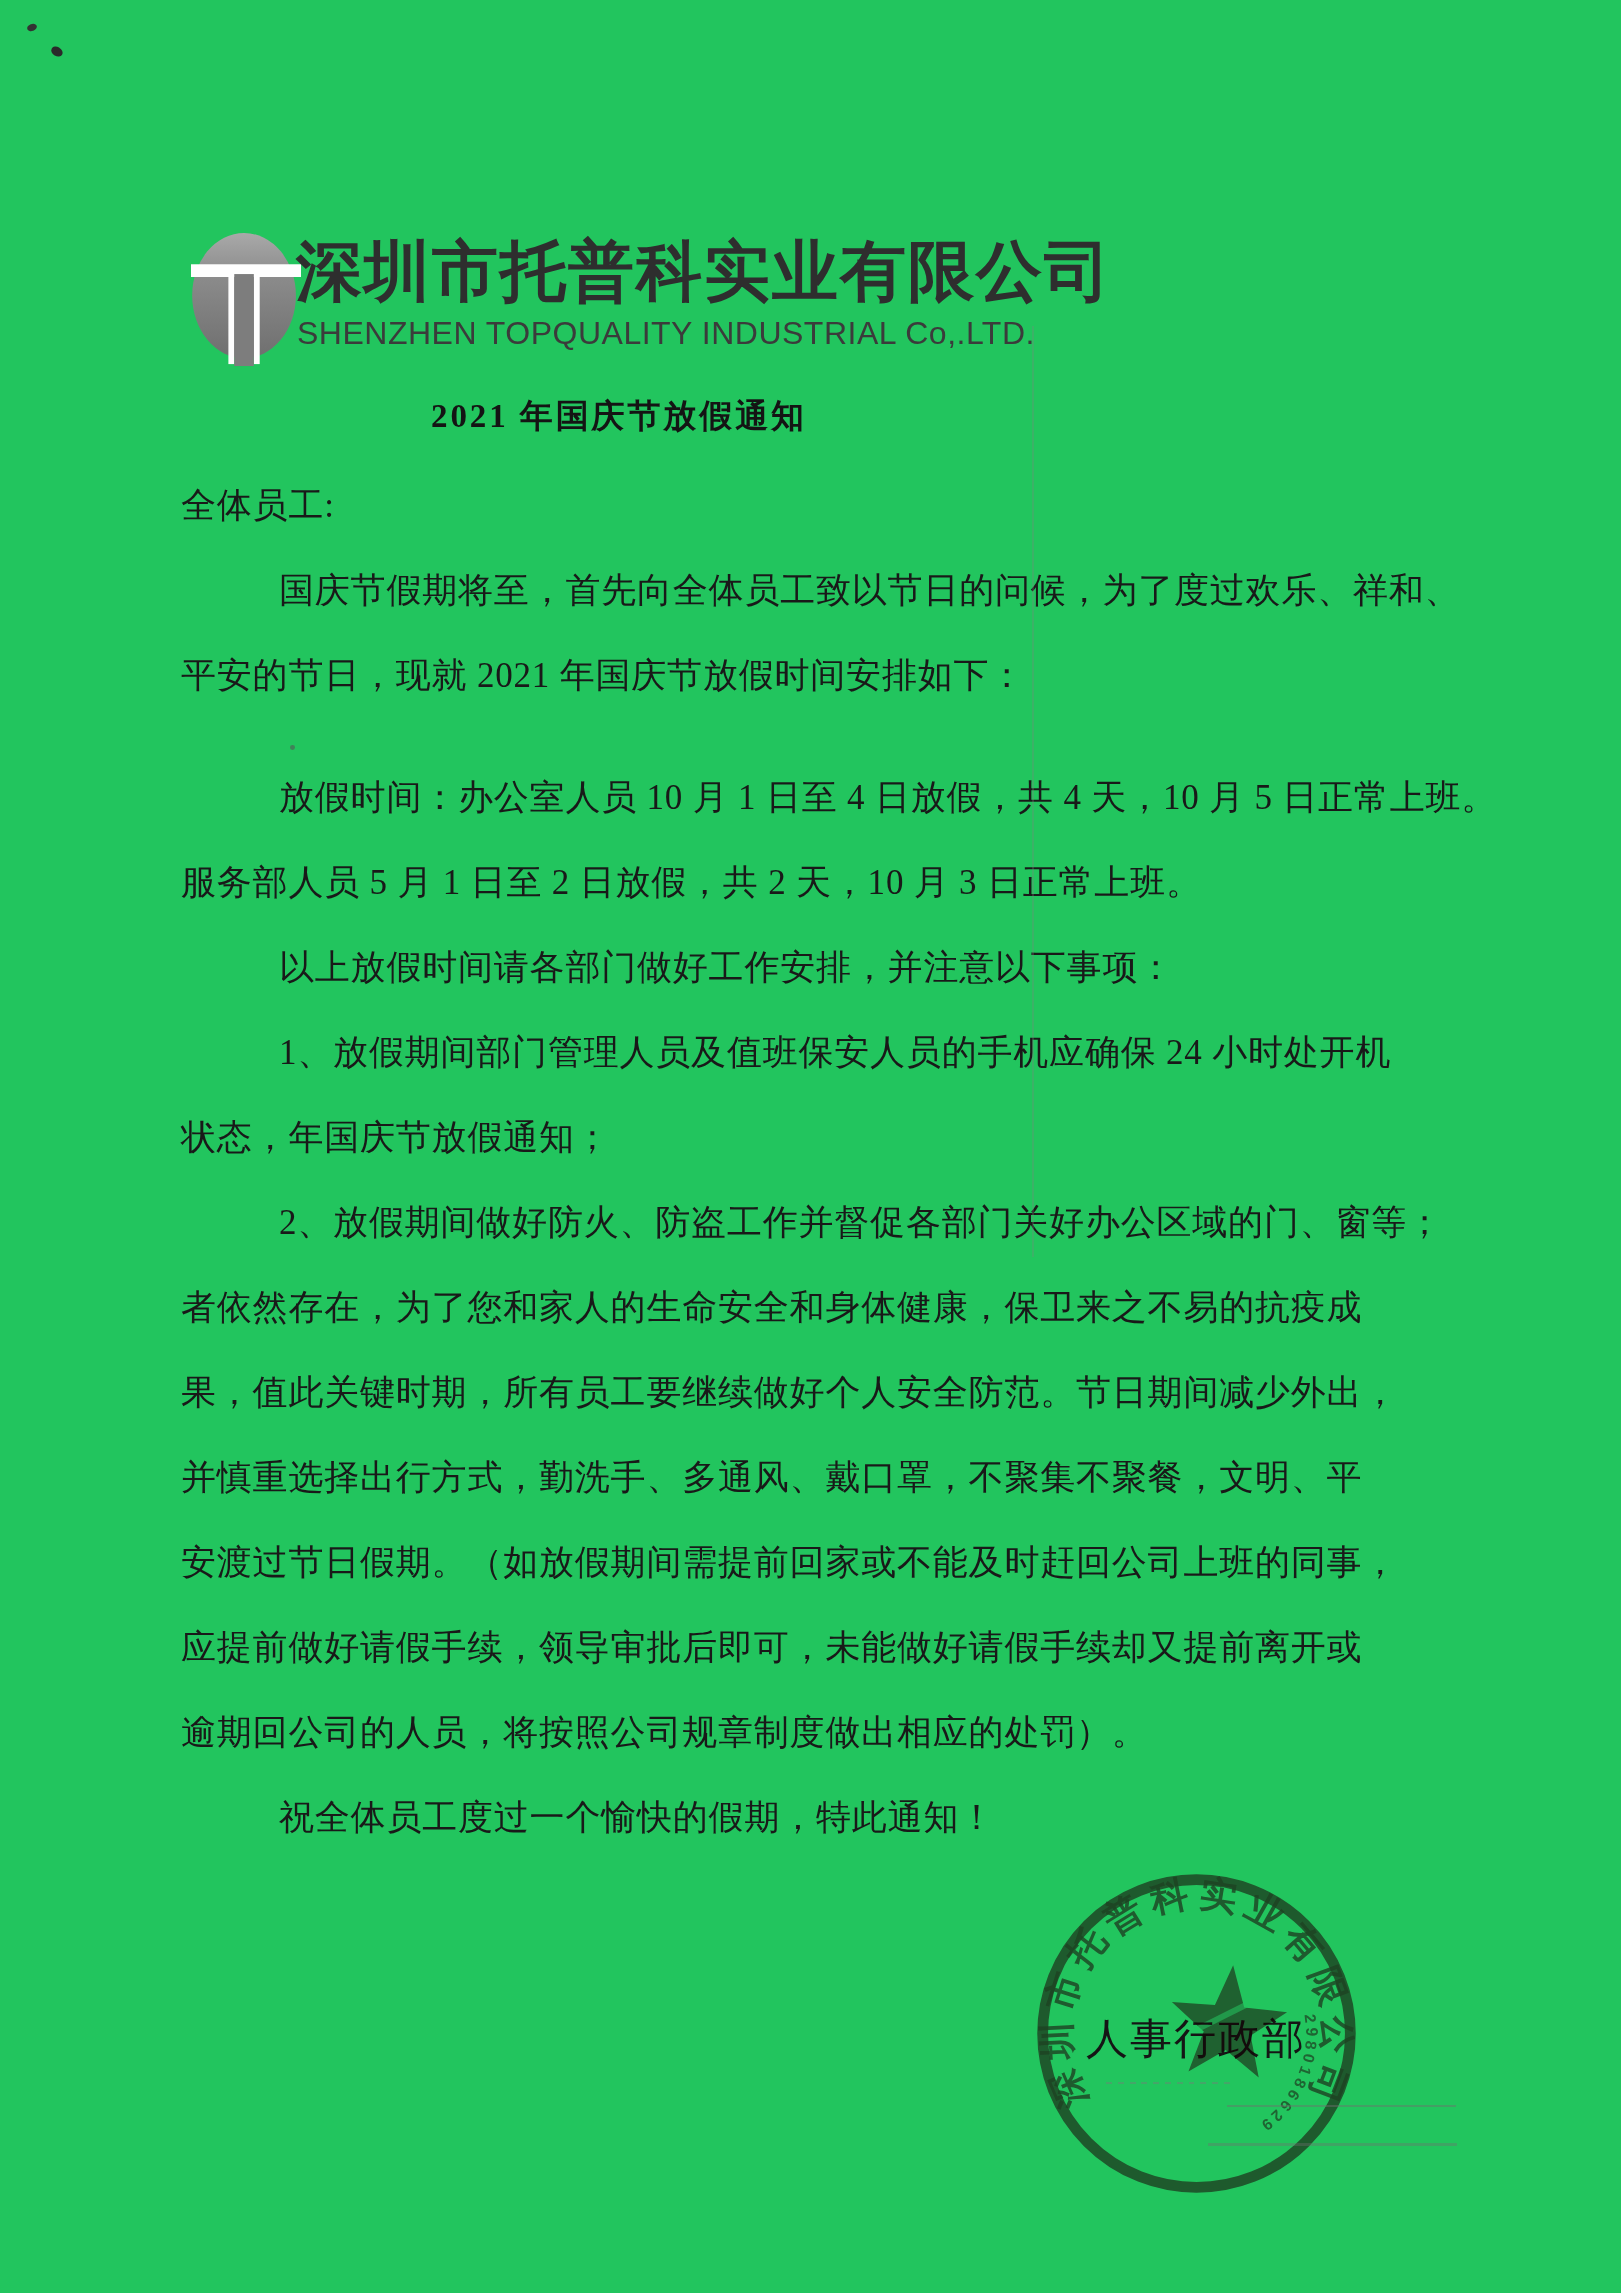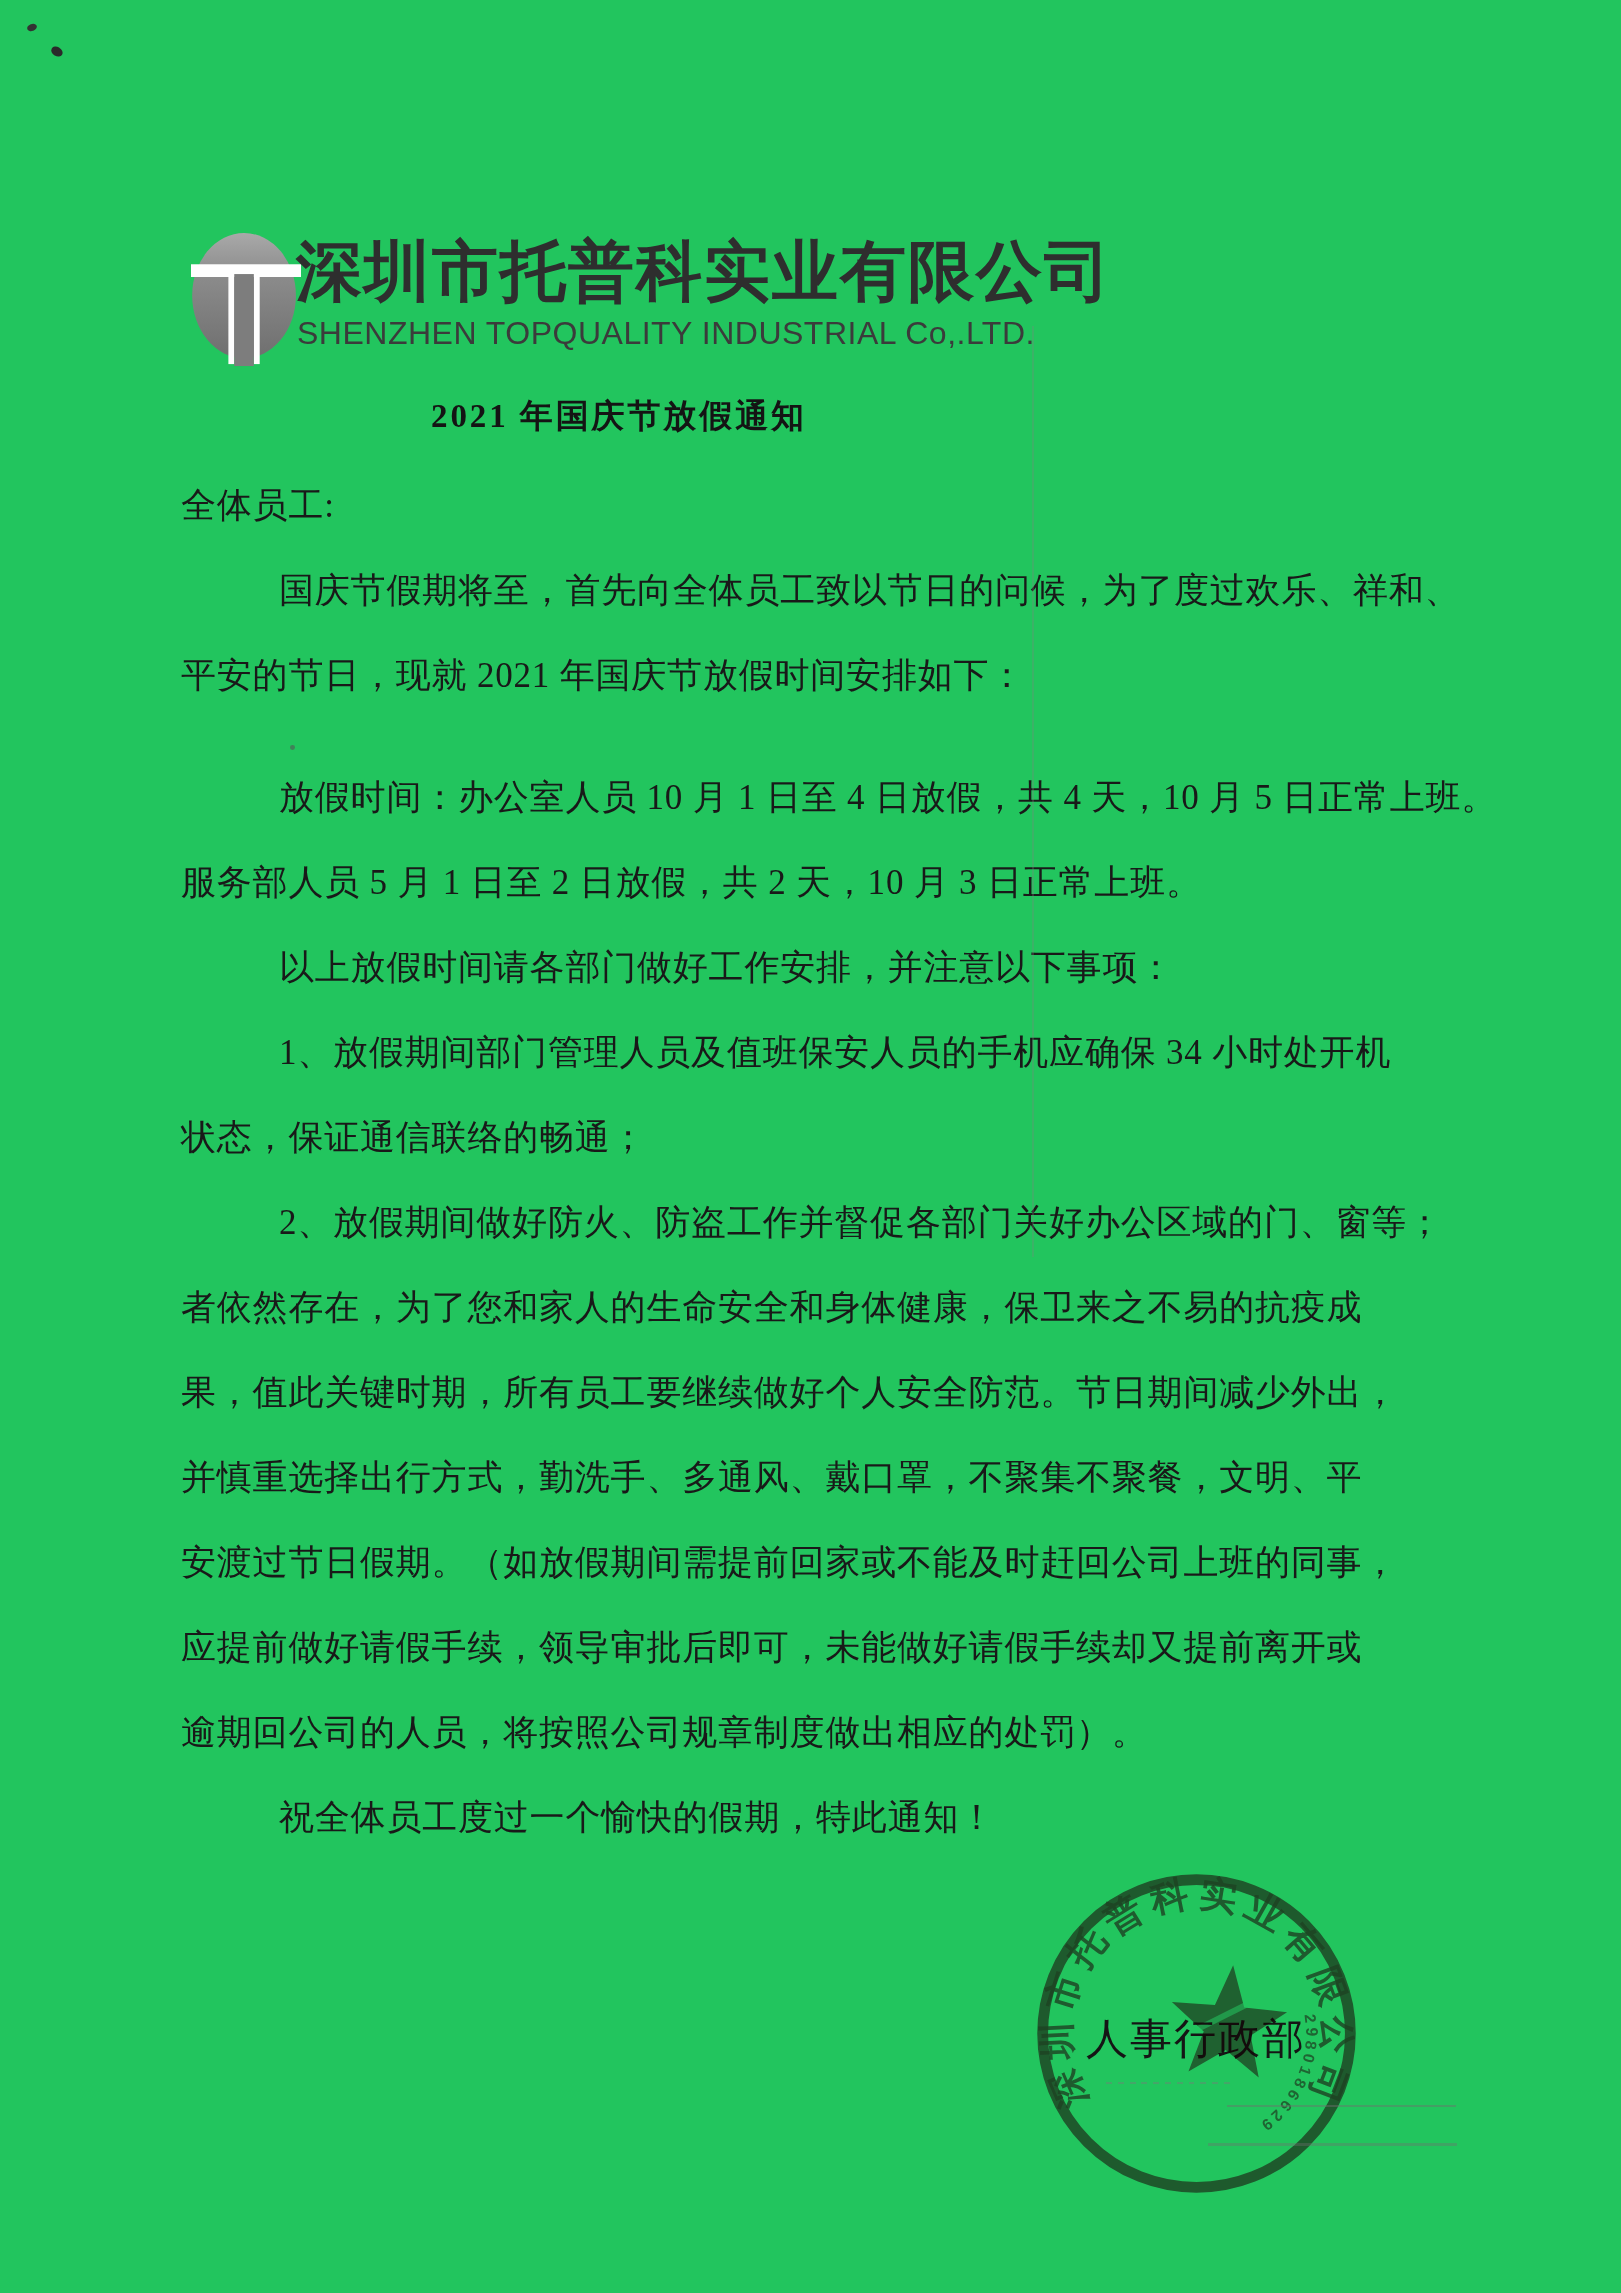--- a/index.html
+++ b/index.html
@@ -96,23 +96,23 @@
       <div class="line indent">国庆节假期将至，首先向全体员工致以节日的问候，为了度过欢乐、祥和、</div>
 
       <div class="line">平安的节日，现就 2021 年国庆节放假时间安排如下：</div>
 
       <div class="line indent gap-before">放假时间：办公室人员 10 月 1 日至 4 日放假，共 4 天，10 月 5 日正常上班。</div>
 
       <div class="line">服务部人员 5 月 1 日至 2 日放假，共 2 天，10 月 3 日正常上班。</div>
 
       <div class="line indent">以上放假时间请各部门做好工作安排，并注意以下事项：</div>
 
-      <div class="line indent">1、放假期间部门管理人员及值班保安人员的手机应确保 34 小时处开机</div>
+      <div class="line indent">1、放假期间部门管理人员及值班保安人员的手机应确保 24 小时处开机</div>
 
-      <div class="line">状态，保证通信联络的畅通；</div>
+      <div class="line">状态，年国庆节放假通知；</div>
 
       <div class="line indent">2、放假期间做好防火、防盗工作并督促各部门关好办公区域的门、窗等；</div>
 
 
       <div class="line">者依然存在，为了您和家人的生命安全和身体健康，保卫来之不易的抗疫成</div>
 
       <div class="line">果，值此关键时期，所有员工要继续做好个人安全防范。节日期间减少外出，</div>
 
       <div class="line">并慎重选择出行方式，勤洗手、多通风、戴口罩，不聚集不聚餐，文明、平</div>
 

